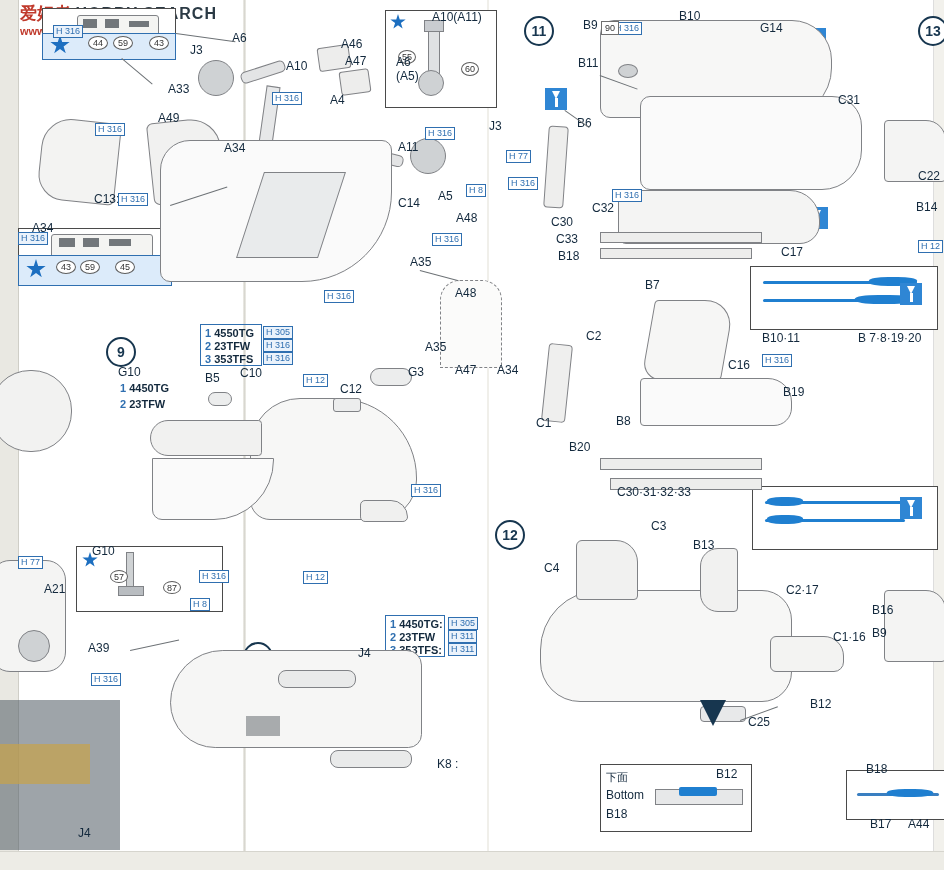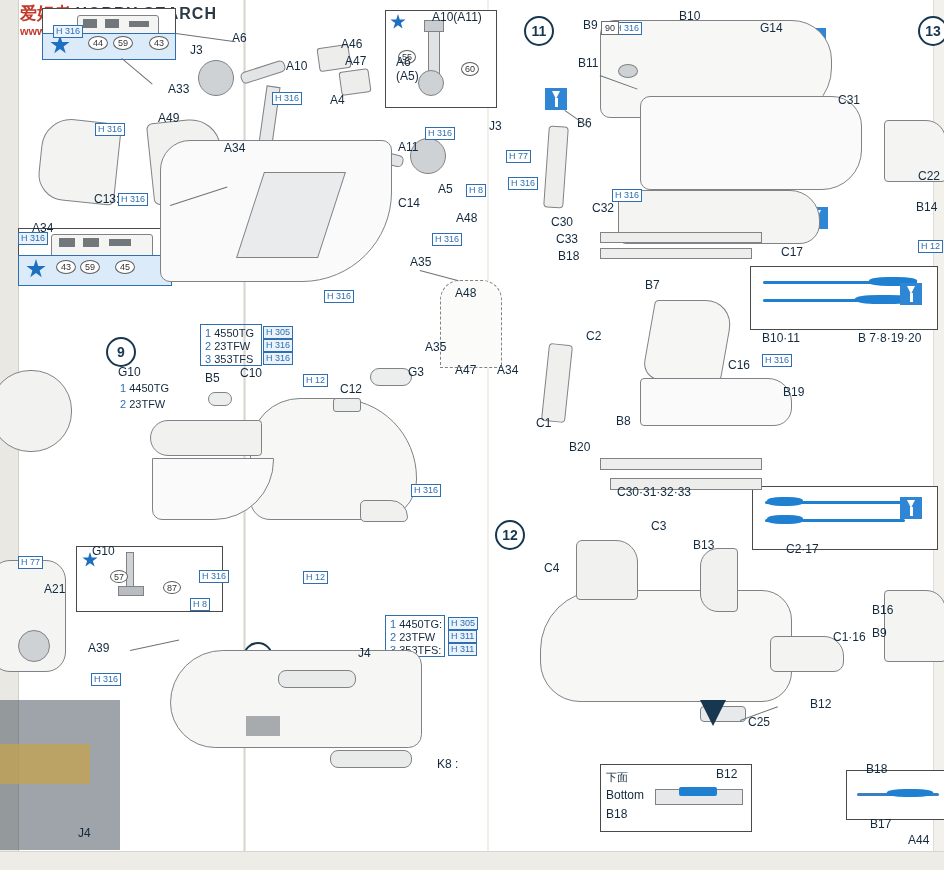--- a/index.html
+++ b/index.html
@@ -12,21 +12,21 @@
   
   #sheet{position:absolute;inset:0;background:#ffffff;}
   .paper-left{position:absolute;left:0;top:0;width:18px;height:870px;background:#e9e8e2;border-right:1px solid #cfcec7;}
   .fold{position:absolute;left:243px;top:0;width:3px;height:870px;background:linear-gradient(to right,#efeee9,#d8d7d0,#efeee9);}
   .fold2{position:absolute;left:487px;top:0;width:2px;height:870px;background:#f0efea;}
   .bottom-edge{position:absolute;left:0;bottom:0;width:944px;height:18px;background:#edece6;border-top:1px solid #d6d5ce;}
   .right-edge{position:absolute;right:0;top:0;width:10px;height:870px;background:#f2f1ec;border-left:1px solid #ddd;}
 
   
   .lbl{position:absolute;font-size:12px;line-height:12px;color:#13293d;white-space:nowrap;}
-  .lbl.b{font-weight:normal;text-align:right;}
+  .lbl.b{font-weight:bold;text-align:right;}
   .lbl.jp{font-family:"DejaVu Sans", sans-serif;font-size:11px;}
 
   
   .chip{position:absolute;display:inline-block;border:1px solid #2f6fb0;color:#2f6fb0;
         background:#eaf2fb;font-size:9px;line-height:11px;padding:0 2px;white-space:nowrap;}
   .chip.plain{background:#ffffff;}
   .num-b{color:#2f6fb0;}
 
   
   .step{position:absolute;width:26px;height:26px;border:2px solid #17364f;border-radius:50%;
@@ -251,21 +251,21 @@
   <div class="lbl" style="left:341px;top:38px;">A46</div>
   <div class="lbl" style="left:345px;top:55px;">A47</div>
   <div class="lbl" style="left:286px;top:60px;">A10</div>
   <div class="lbl" style="left:330px;top:94px;">A4</div>
   <div class="lbl" style="left:190px;top:44px;">J3</div>
   <div class="lbl" style="left:168px;top:83px;">A33</div>
   <div class="lbl" style="left:158px;top:112px;">A49</div>
   <div class="lbl" style="left:224px;top:142px;">A34</div>
   <div class="lbl" style="left:398px;top:141px;">A11</div>
   <div class="lbl" style="left:489px;top:120px;">J3</div>
-  <div class="lbl" style="left:438px;top:183px;">A5</div>
+  <div class="lbl" style="left:438px;top:190px;">A5</div>
   <div class="lbl" style="left:94px;top:193px;">C13:</div>
   <div class="lbl" style="left:398px;top:197px;">C14</div>
   <div class="lbl" style="left:456px;top:212px;">A48</div>
   <div class="lbl" style="left:32px;top:222px;">A34</div>
   <div class="lbl" style="left:410px;top:256px;">A35</div>
   <div class="lbl" style="left:455px;top:287px;">A48</div>
   <div class="lbl" style="left:425px;top:341px;">A35</div>
   <div class="lbl" style="left:455px;top:364px;">A47</div>
   <div class="lbl" style="left:497px;top:364px;">A34</div>
   <div class="lbl" style="left:432px;top:11px;">A10(A11)</div>
@@ -297,34 +297,34 @@
   <div class="lbl" style="left:645px;top:279px;">B7</div>
   <div class="lbl" style="left:586px;top:330px;">C2</div>
   <div class="lbl" style="left:728px;top:359px;">C16</div>
   <div class="lbl" style="left:783px;top:386px;">B19</div>
   <div class="lbl" style="left:536px;top:417px;">C1</div>
   <div class="lbl" style="left:616px;top:415px;">B8</div>
   <div class="lbl" style="left:569px;top:441px;">B20</div>
   <div class="lbl" style="left:617px;top:486px;">C30·31·32·33</div>
   <div class="lbl" style="left:762px;top:332px;">B10·11</div>
   <div class="lbl" style="left:858px;top:332px;">B 7·8·19·20</div>
-  <div class="lbl" style="left:786px;top:543px;">C2·17</div>
+  <div class="lbl" style="left:786px;top:584px;">C2·17</div>
   <div class="lbl" style="left:651px;top:520px;">C3</div>
   <div class="lbl" style="left:693px;top:539px;">B13</div>
   <div class="lbl" style="left:544px;top:562px;">C4</div>
   <div class="lbl" style="left:833px;top:631px;">C1·16</div>
   <div class="lbl" style="left:810px;top:698px;">B12</div>
   <div class="lbl" style="left:748px;top:716px;">C25</div>
   <div class="lbl" style="left:918px;top:170px;">C22</div>
   <div class="lbl" style="left:916px;top:201px;">B14</div>
   <div class="lbl" style="left:872px;top:604px;">B16</div>
   <div class="lbl" style="left:872px;top:627px;">B9</div>
   <div class="lbl" style="left:866px;top:763px;">B18</div>
   <div class="lbl" style="left:870px;top:818px;">B17</div>
-  <div class="lbl" style="left:908px;top:818px;margin-top:16px;">A44</div>
+  <div class="lbl" style="left:908px;top:818px;">A44</div>
   <div class="lbl" style="left:0px;top:690px;"></div>
 
   <div class="chip plain" style="left:272px;top:92px;">H 316</div>
   <div class="chip plain" style="left:95px;top:123px;">H 316</div>
   <div class="chip plain" style="left:425px;top:127px;">H 316</div>
   <div class="chip plain" style="left:506px;top:150px;">H 77</div>
   <div class="chip plain" style="left:466px;top:184px;">H 8</div>
   <div class="chip plain" style="left:508px;top:177px;">H 316</div>
   <div class="chip plain" style="left:118px;top:193px;">H 316</div>
   <div class="chip plain" style="left:432px;top:233px;">H 316</div>

